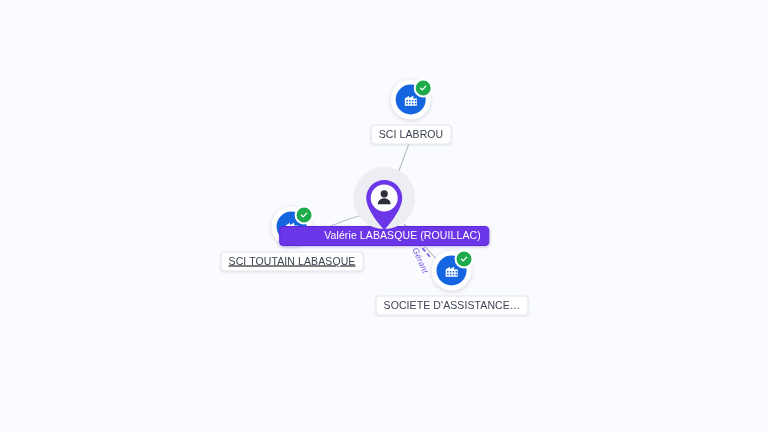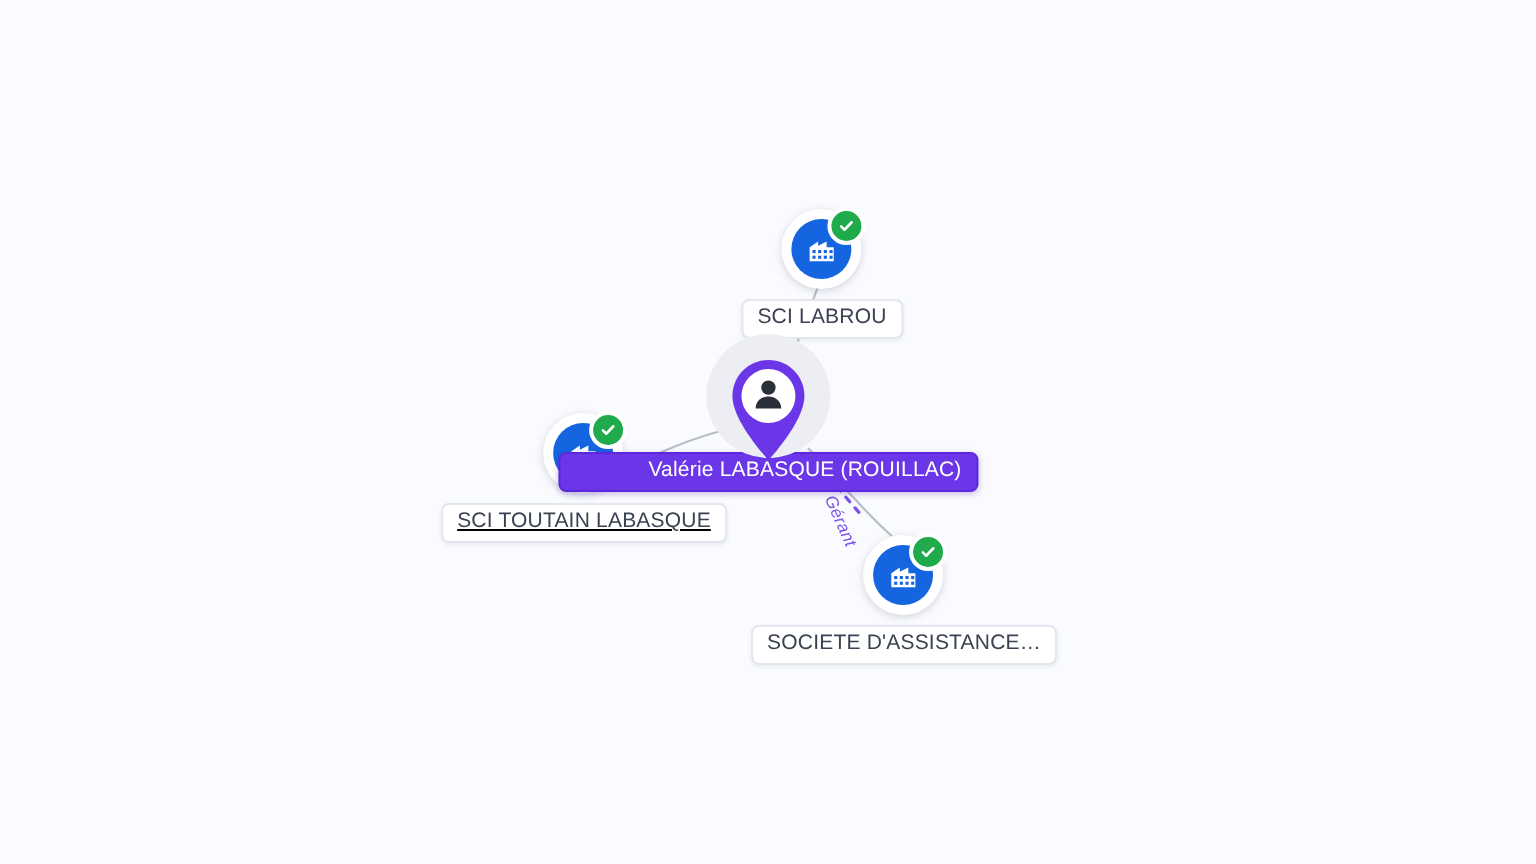--- a/index.html
+++ b/index.html
@@ -146,21 +146,21 @@
 
     <path d="M 390 194 C 397 176 404 158 409 143" fill="none" stroke="#b9bdc9" stroke-width="1.1"></path>
 
     <path d="M 362 215 C 340 221 320 230 303 241" fill="none" stroke="#b9bdc9" stroke-width="1.1"></path>
 
     <path d="M 404 224 C 420 241 434 258 446 268" fill="none" stroke="#b9bdc9" stroke-width="1.1"></path>
 
     <path d="M 405 227 C 414 238 423 249 432 259" fill="none" stroke="#7a52e8" stroke-width="1.6" stroke-dasharray="3 4" stroke-linecap="round"></path>
   </svg>
 
-  <div class="node node-company" style="left:411px; top:137px;justify-content:flex-end;">
+  <div class="node node-company" style="left:411px; top:112px;justify-content:flex-end;">
     <div class="company-marker">
       <div class="company-disc">
         <svg width="17" height="17" viewBox="0 0 24 24" fill="none">
           <path d="M3 20V10l6-4v3l6-3v4h5v10H3z" fill="#ffffff"></path>
           <rect x="5" y="12" width="2.2" height="2.2" fill="#1565e0"></rect>
           <rect x="9" y="12" width="2.2" height="2.2" fill="#1565e0"></rect>
           <rect x="13" y="12" width="2.2" height="2.2" fill="#1565e0"></rect>
           <rect x="17" y="12" width="2.2" height="2.2" fill="#1565e0"></rect>
           <rect x="5" y="16" width="2.2" height="2.2" fill="#1565e0"></rect>
           <rect x="9" y="16" width="2.2" height="2.2" fill="#1565e0"></rect>
@@ -194,21 +194,21 @@
       </div>
       <div class="verified-badge">
         <svg width="9" height="9" viewBox="0 0 24 24" fill="none">
           <path d="M5 12.5l4.5 4.5L19 7" stroke="#ffffff" stroke-width="3.4" stroke-linecap="round" stroke-linejoin="round"></path>
         </svg>
       </div>
     </div>
     <div class="node-label label-company">SCI TOUTAIN LABASQUE</div>
   </div>
 
-  <div class="node node-company" style="left:452px; top:300px;">
+  <div class="node node-company" style="left:452px; top:283px;">
     <div class="company-marker">
       <div class="company-disc">
         <svg width="17" height="17" viewBox="0 0 24 24" fill="none">
           <path d="M3 20V10l6-4v3l6-3v4h5v10H3z" fill="#ffffff"></path>
           <rect x="5" y="12" width="2.2" height="2.2" fill="#1565e0"></rect>
           <rect x="9" y="12" width="2.2" height="2.2" fill="#1565e0"></rect>
           <rect x="13" y="12" width="2.2" height="2.2" fill="#1565e0"></rect>
           <rect x="17" y="12" width="2.2" height="2.2" fill="#1565e0"></rect>
           <rect x="5" y="16" width="2.2" height="2.2" fill="#1565e0"></rect>
           <rect x="9" y="16" width="2.2" height="2.2" fill="#1565e0"></rect>

